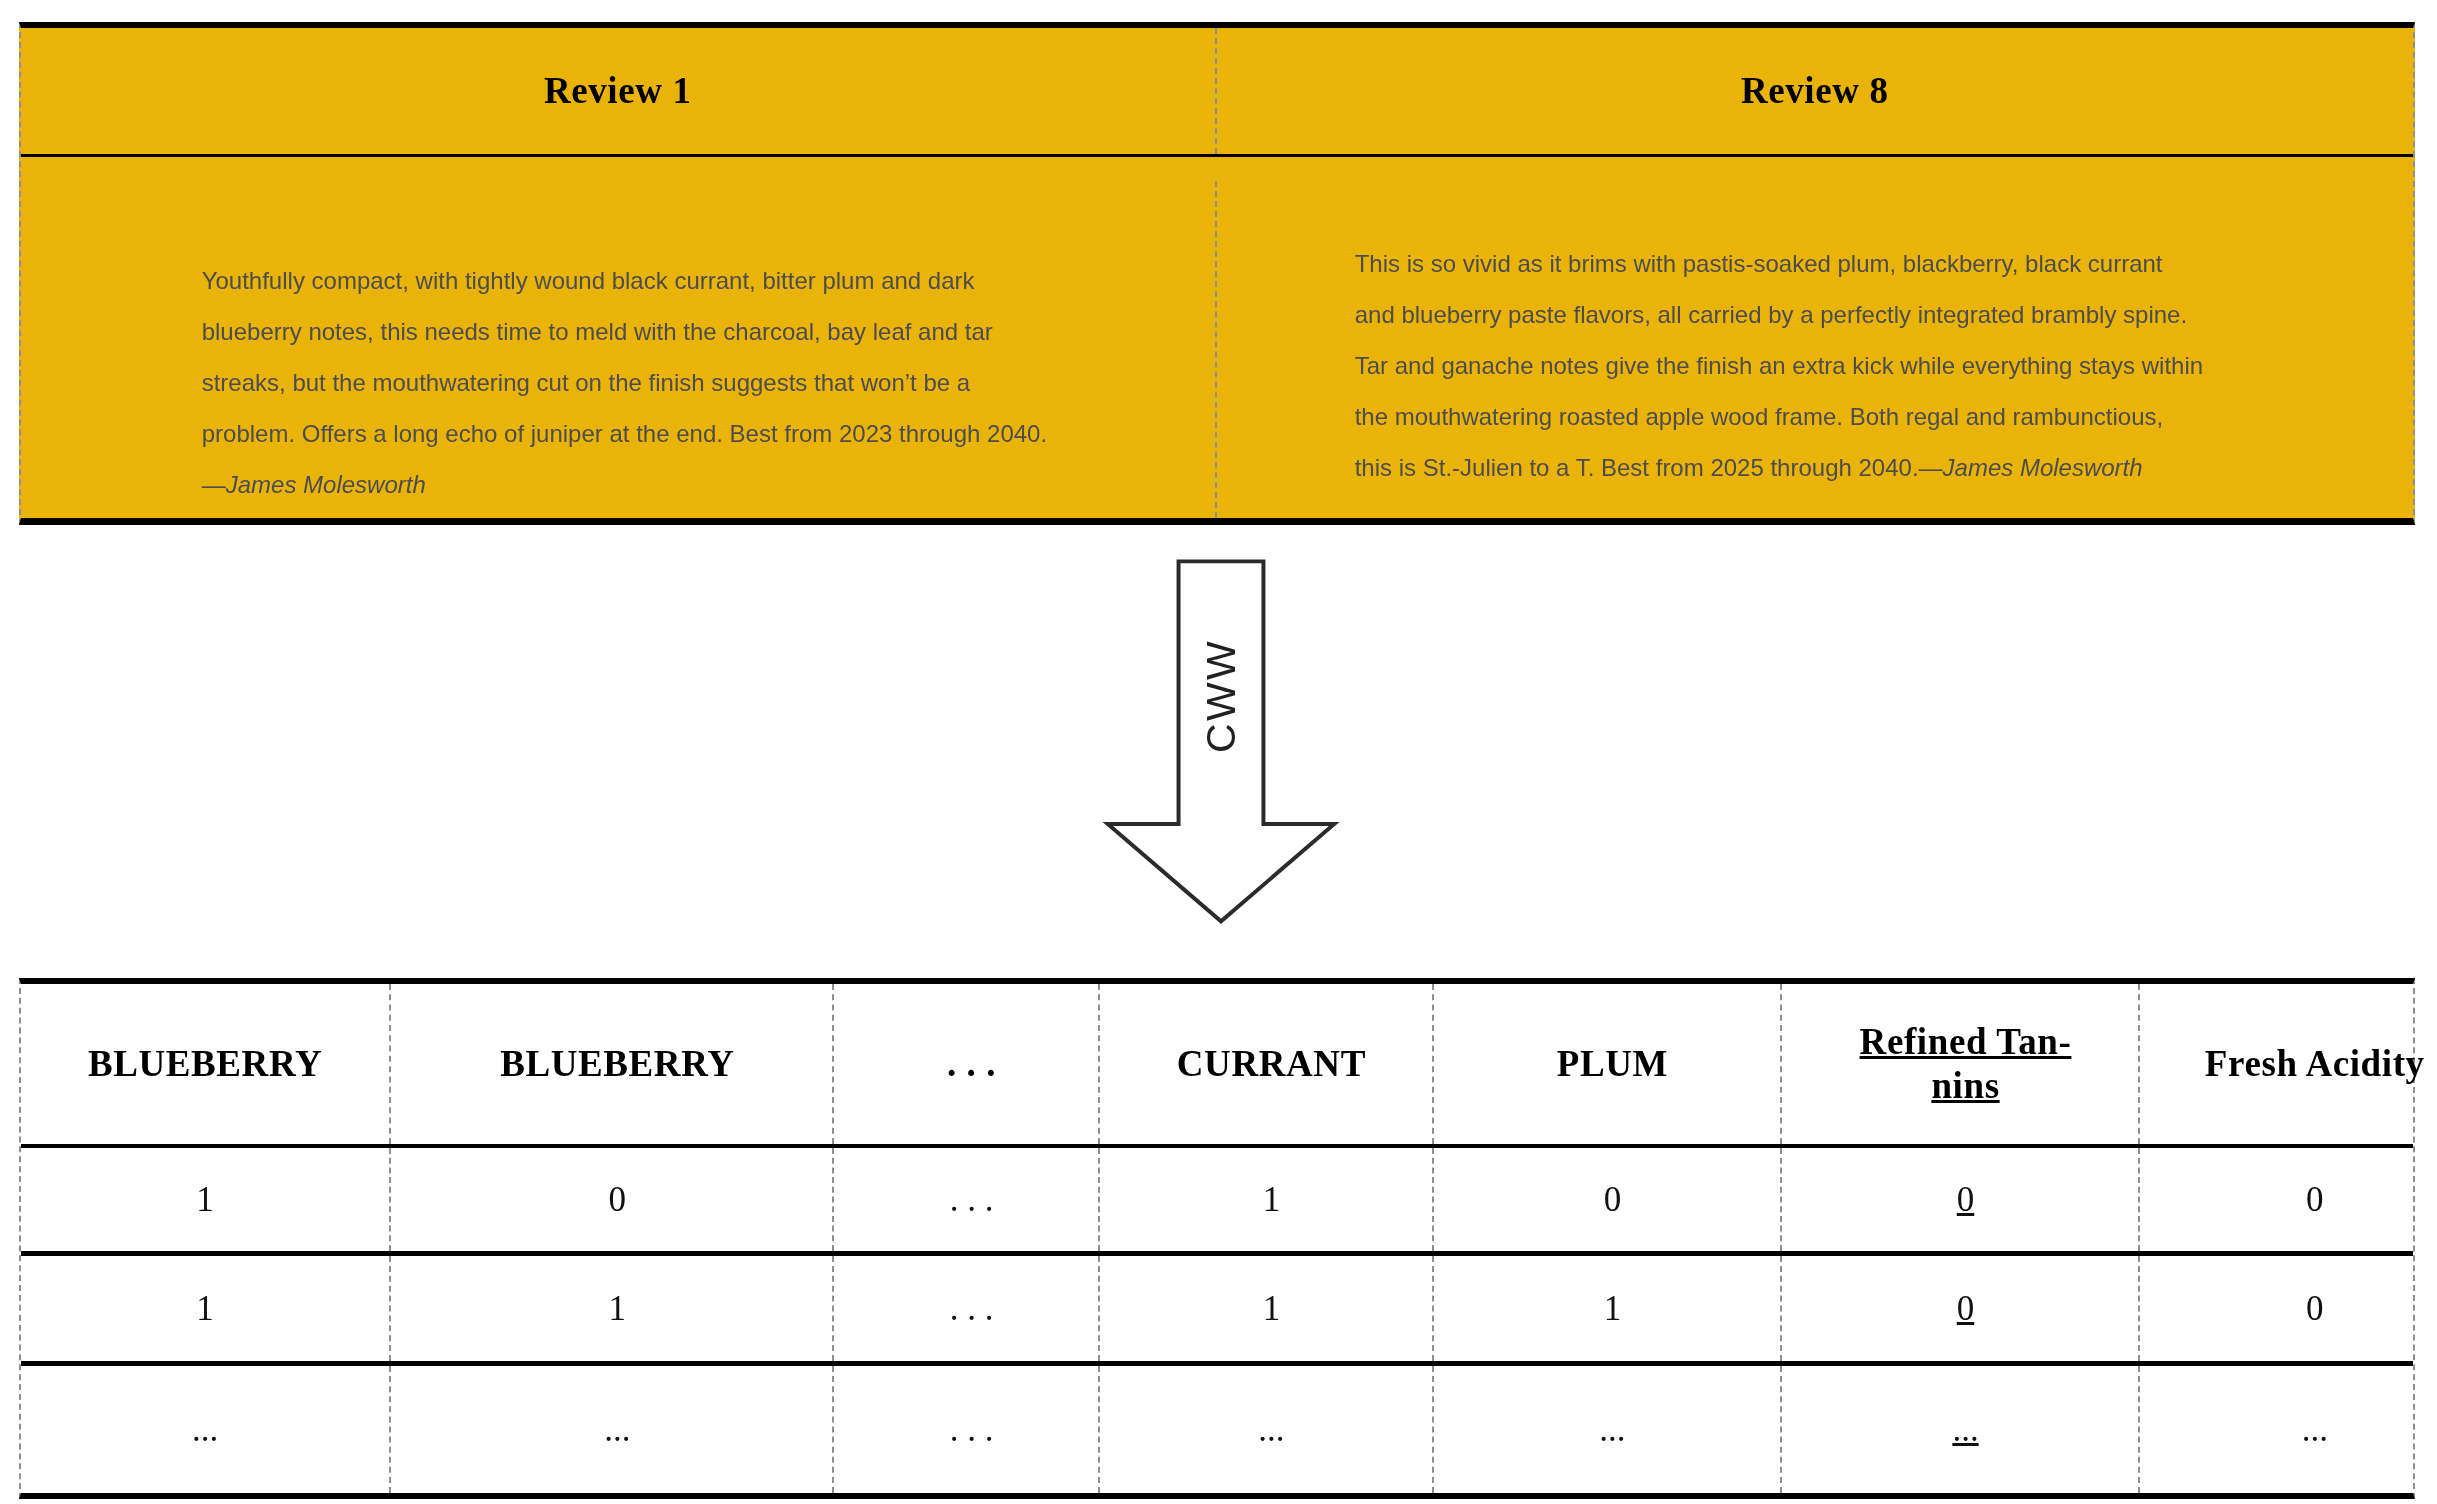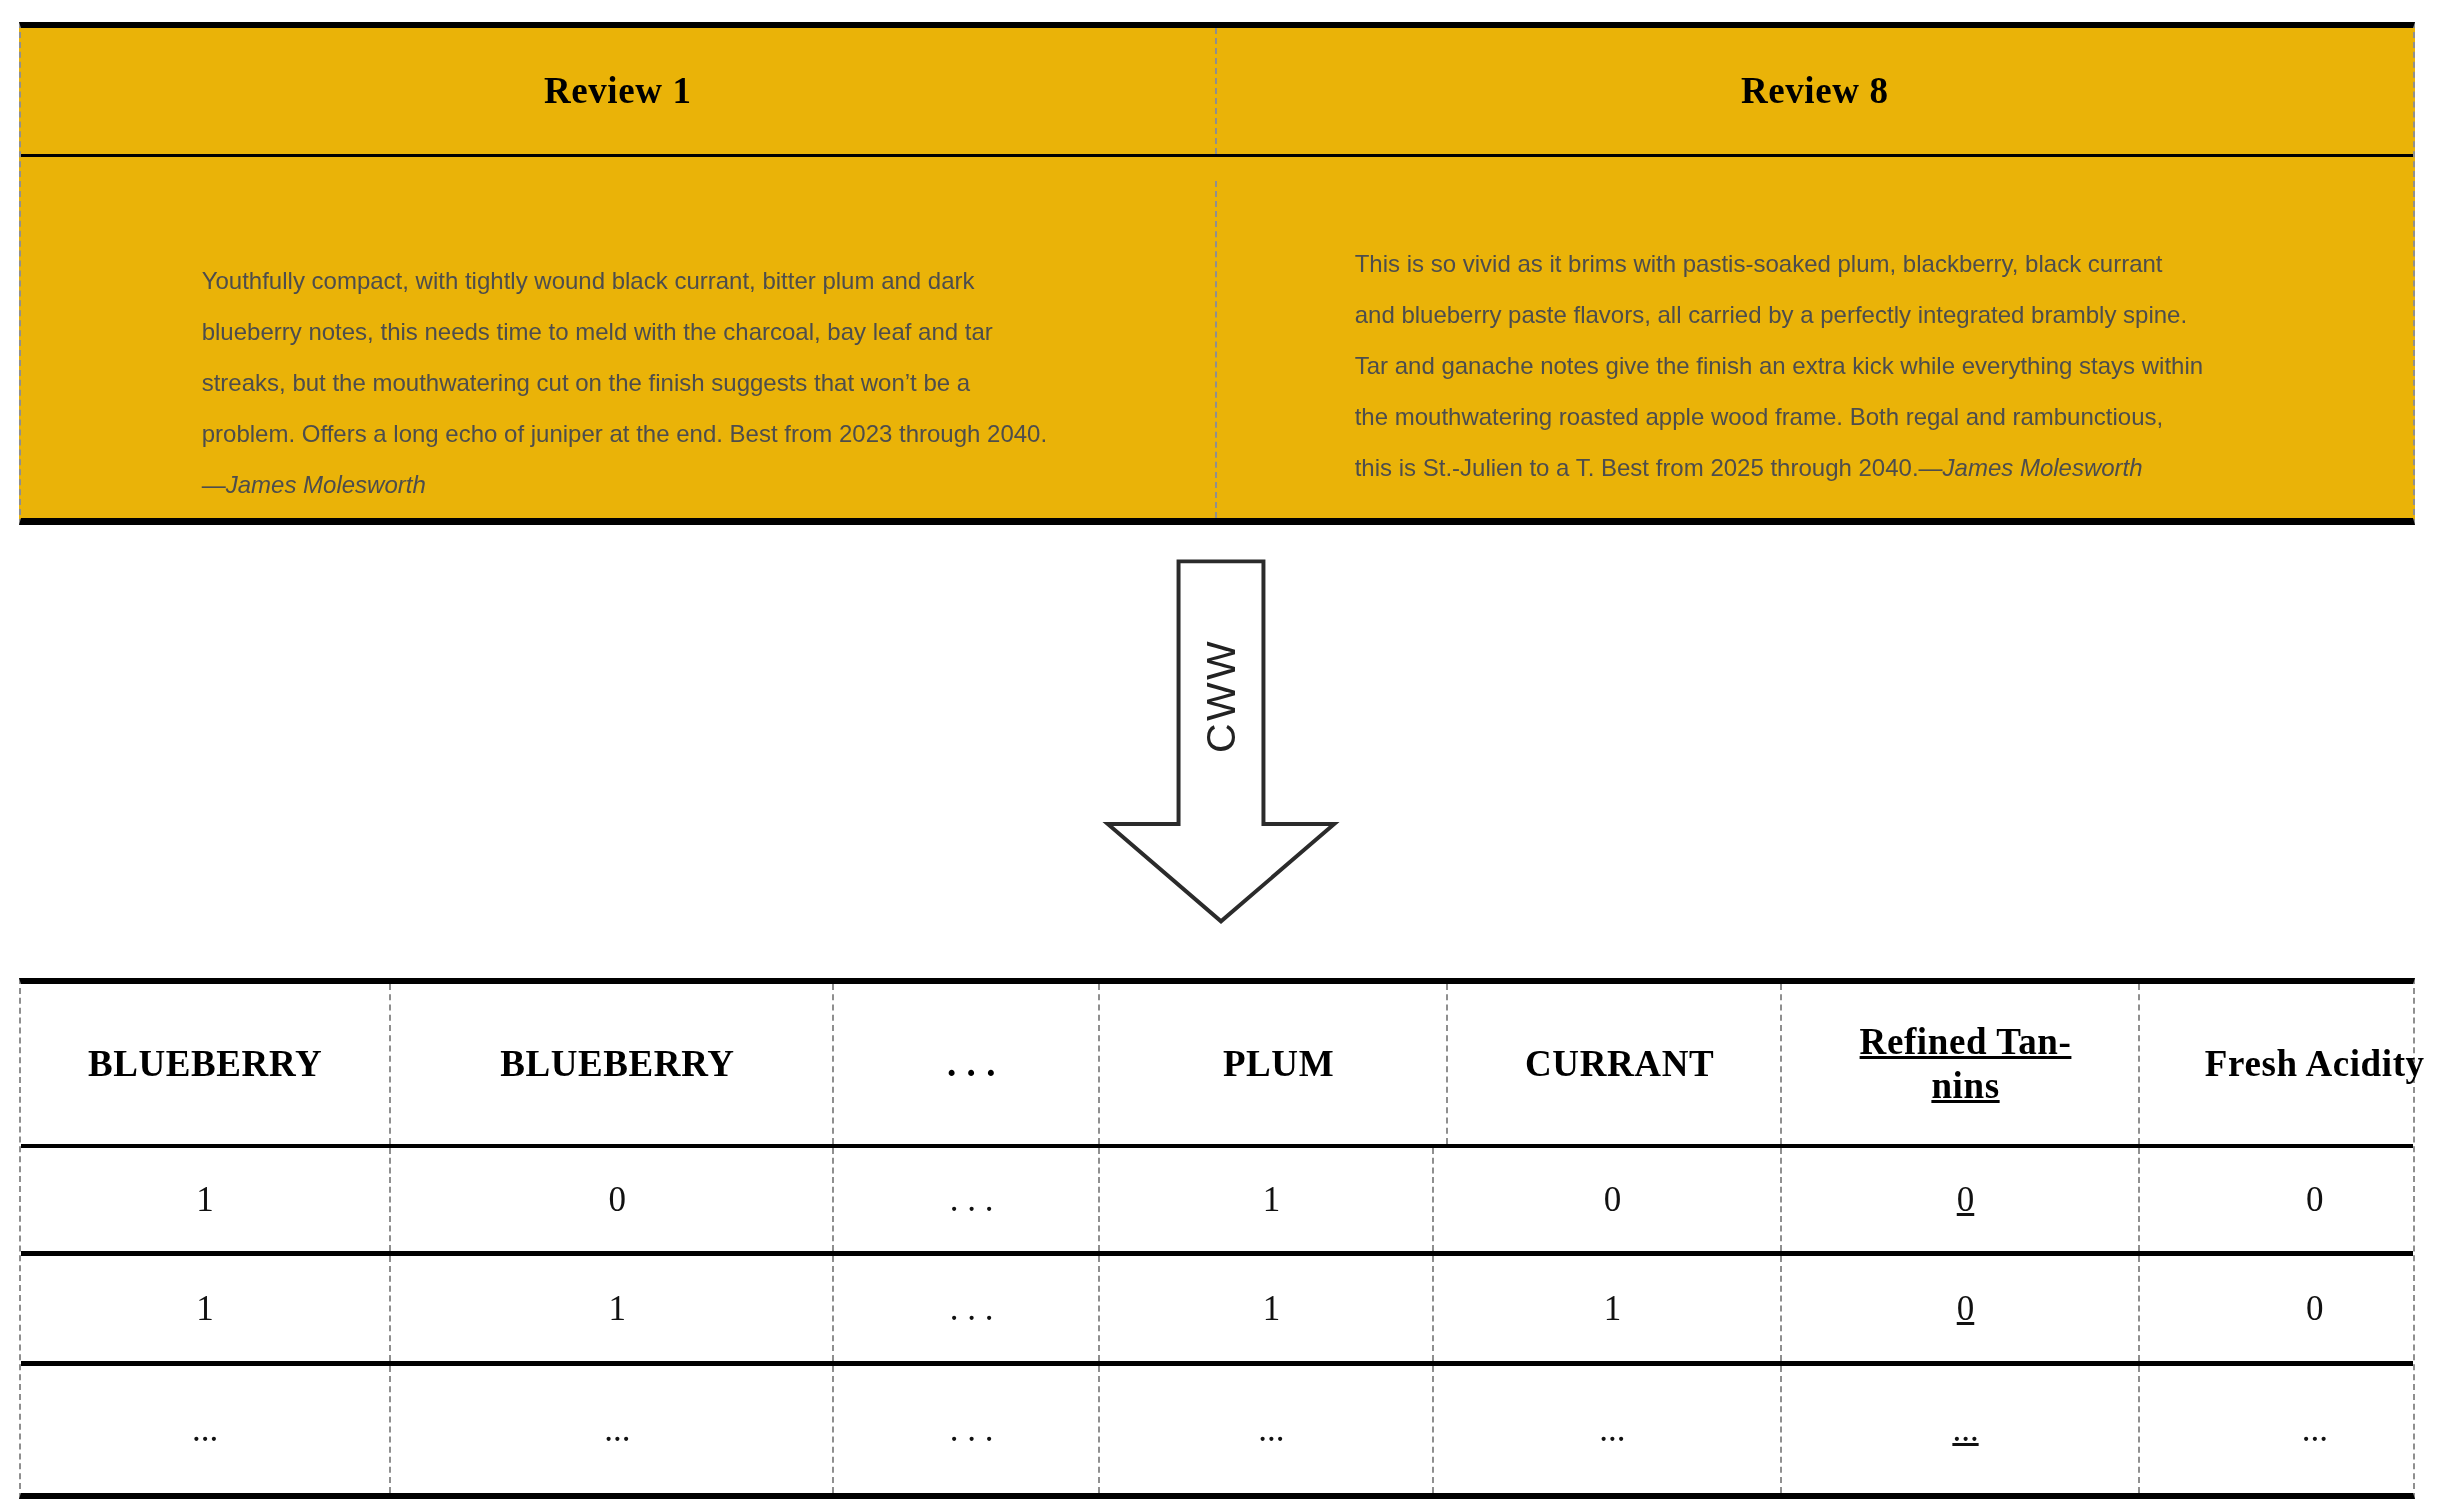--- a/index.html
+++ b/index.html
@@ -119,22 +119,22 @@
     <polygon points="137,4 287,4 287,468 412,468 212,640 12,468 137,468" fill="#ffffff" stroke="#2b2b2b" stroke-width="7" stroke-linejoin="miter"></polygon>
   </svg>
   <div class="arrow-label">CWW</div>
 
   <div class="bottom-table">
 
     <div class="bt-row header">
       <div class="bt-cell c1">BLUEBERRY</div>
       <div class="bt-cell c2">BLUEBERRY</div>
       <div class="bt-cell c3">. . .</div>
+      <div class="bt-cell c4">CURRANT</div>
       <div class="bt-cell c5">PLUM</div>
-      <div class="bt-cell c4">CURRANT</div>
       <div class="bt-cell c6">Refined Tan-
 nins</div>
       <div class="bt-cell c7 last">Fresh Acidity</div>
     </div>
 
     <div class="bt-row r1">
       <div class="bt-cell value c1">1</div>
       <div class="bt-cell value c2">0</div>
       <div class="bt-cell value c3">. . .</div>
       <div class="bt-cell value c4">1</div>

